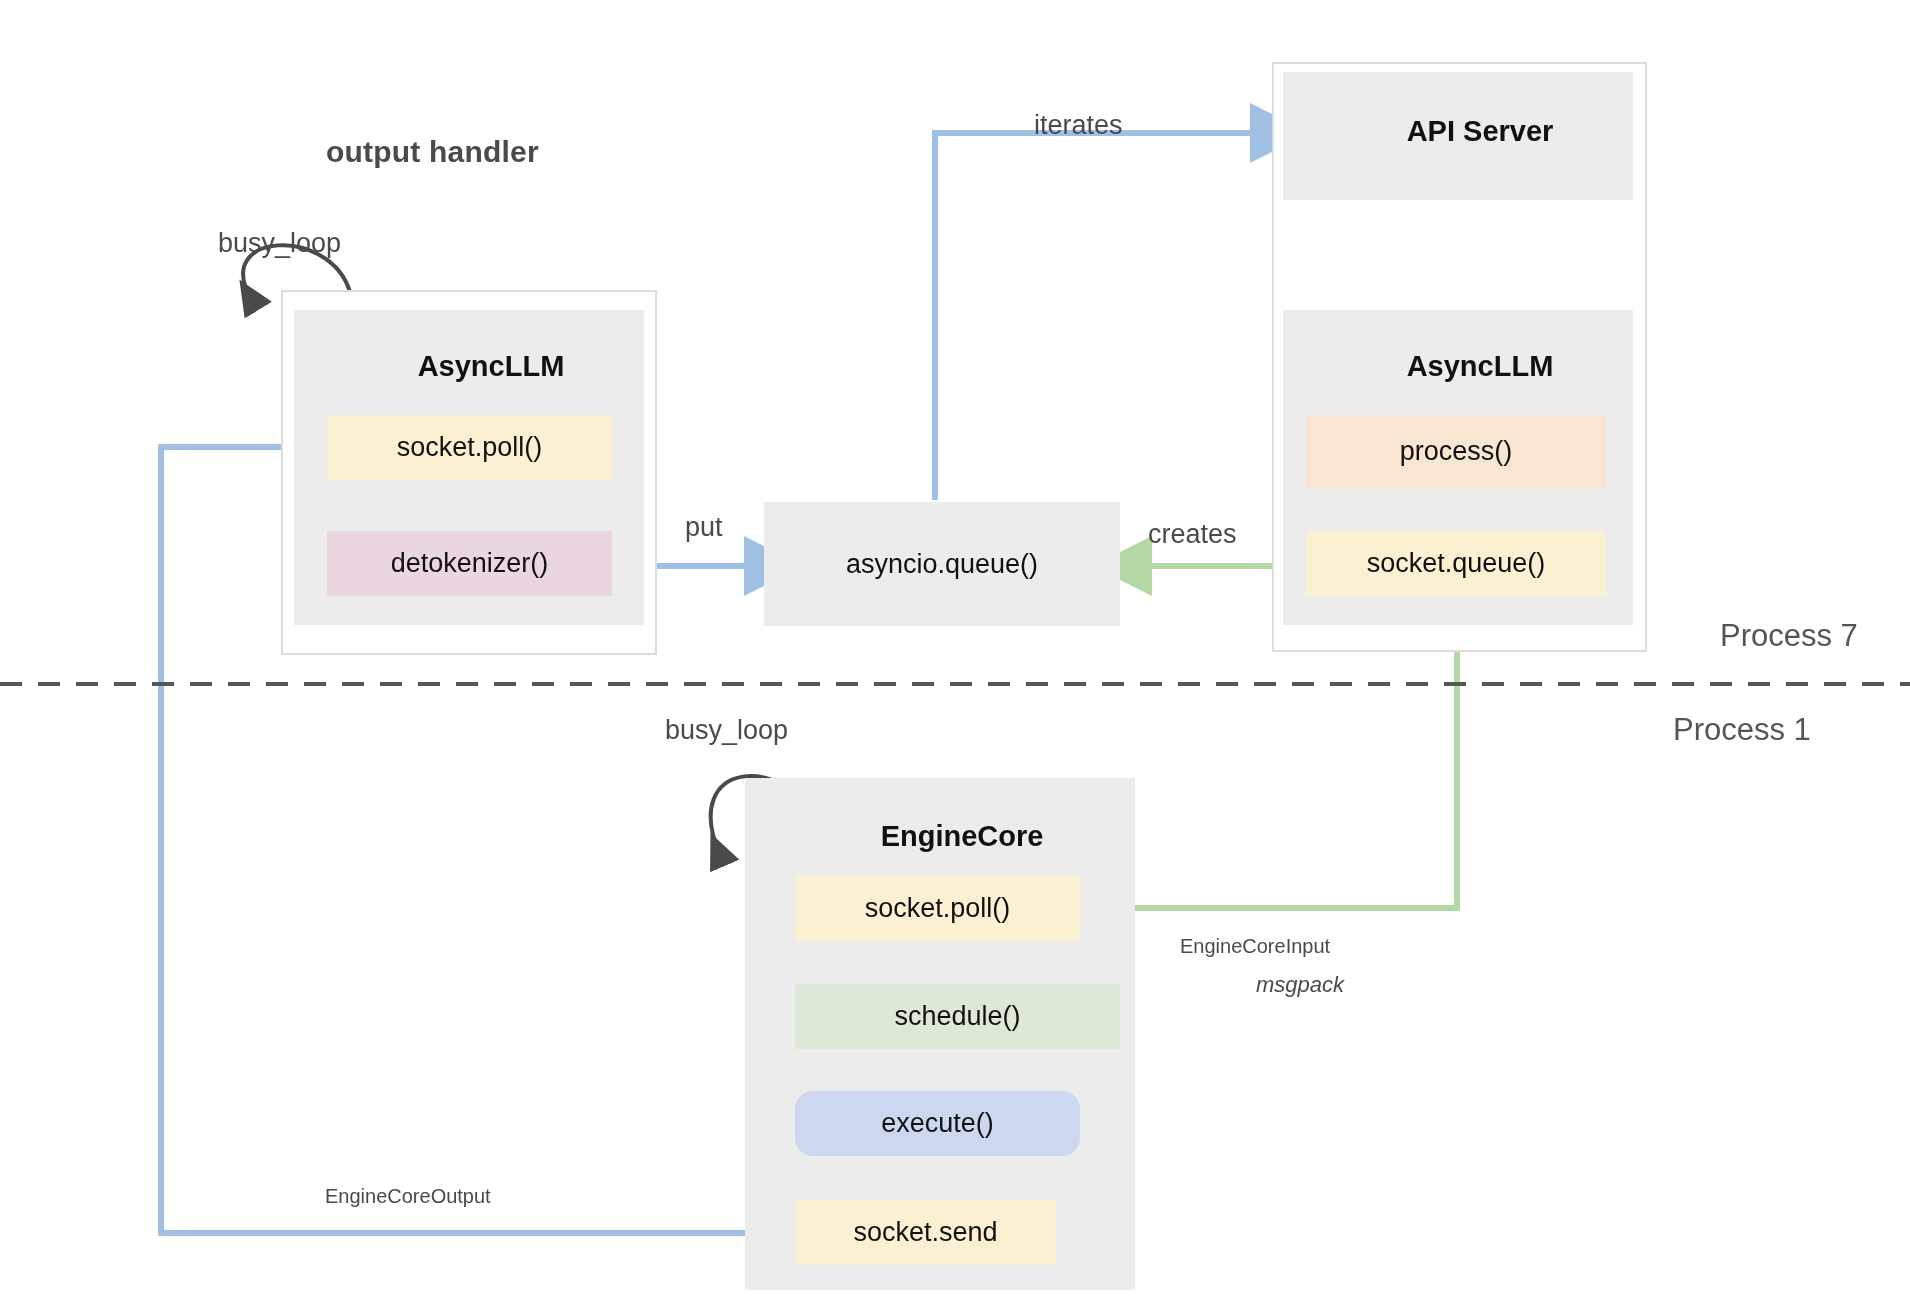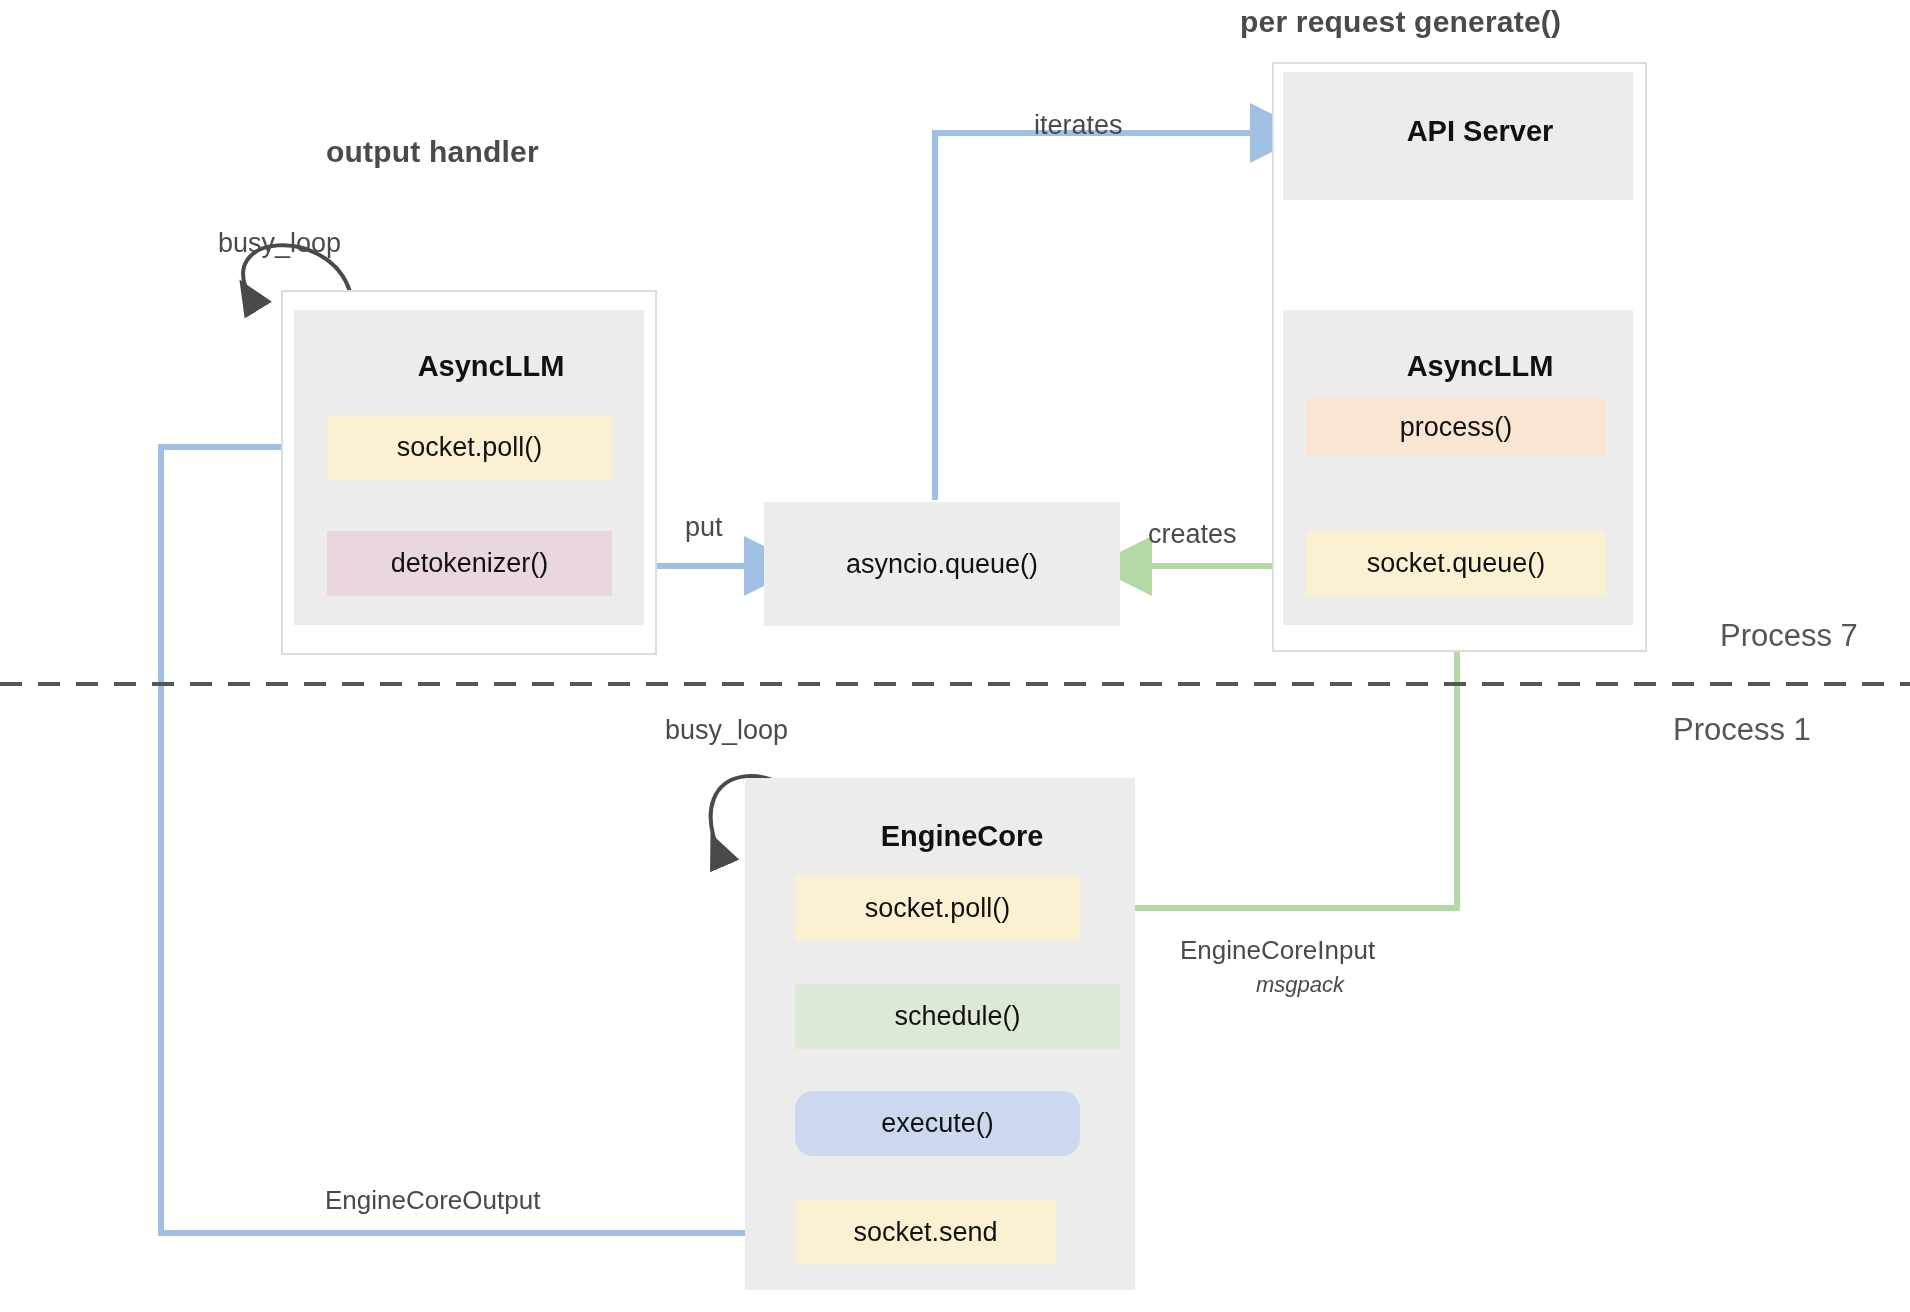--- a/index.html
+++ b/index.html
@@ -74,21 +74,21 @@
     box-sizing: border-box;
     white-space: nowrap;
   }
   .edge-label {
     position: absolute;
     font-size: 27px;
     color: #4a4a4a;
     white-space: nowrap;
   }
   .edge-label.small {
-    font-size: 26px;
+    font-size: 20px;
   }
   .edge-sub {
     position: absolute;
     font-size: 22px;
     font-style: italic;
     color: #4a4a4a;
     white-space: nowrap;
   }
   .proc-label {
     position: absolute;
@@ -149,33 +149,32 @@
   <div class="chip" style="left:327px; top:531px; width:285px; height:65px; background:#e9d6e0;">detokenizer()</div>
 
   <div class="edge-label" style="left:685px; top:512px;">put</div>
 
   <div class="plain-box" style="left:764px; top:502px; width:356px; height:124px;">asyncio.queue()</div>
 
   <div class="edge-label" style="left:1148px; top:519px;">creates</div>
 
   <div class="edge-label" style="left:1034px; top:110px;">iterates</div>
 
-  <div class="grp-title" style="left:1240px; top:5px;">per request generate()</div>
 
   <div class="outer-box" style="left:1272px; top:62px; width:375px; height:590px;"></div>
 
   <div class="module" style="left:1283px; top:72px; width:350px; height:128px;">
     <div class="module-title" style="top:43px;">API Server</div>
   </div>
 
   <div class="module" style="left:1283px; top:310px; width:350px; height:315px;">
     <div class="module-title" style="top:40px;">AsyncLLM</div>
   </div>
 
-  <div class="chip" style="left:1306px; top:398px; width:300px; height:58px; background:#f8e6d2;">process()</div>
+  <div class="chip" style="left:1306px; top:415px; width:300px; height:73px; background:#f8e6d2;">process()</div>
 
   <div class="chip" style="left:1306px; top:531px; width:300px; height:65px; background:#fbf1d2;">socket.queue()</div>
 
   <div class="proc-label" style="left:1720px; top:618px;">Process 7</div>
 
   <div class="proc-label" style="left:1673px; top:712px;">Process 1</div>
 
   <div class="edge-label" style="left:665px; top:715px;">busy_loop</div>
 
   <div class="module" style="left:745px; top:778px; width:390px; height:512px;">

